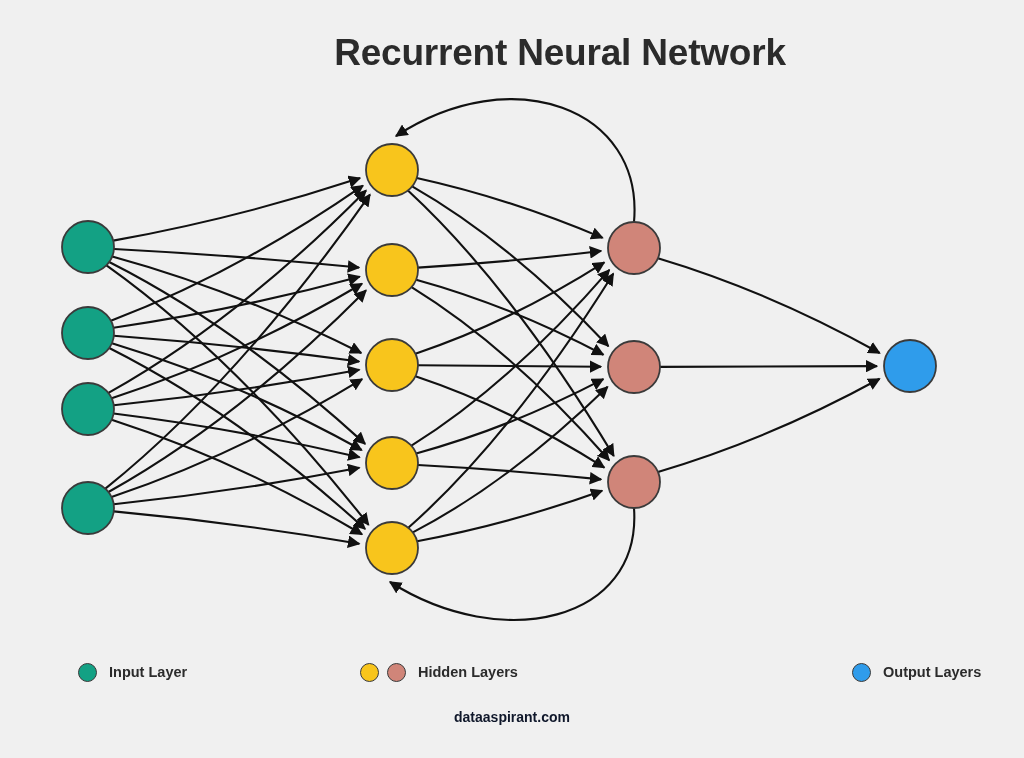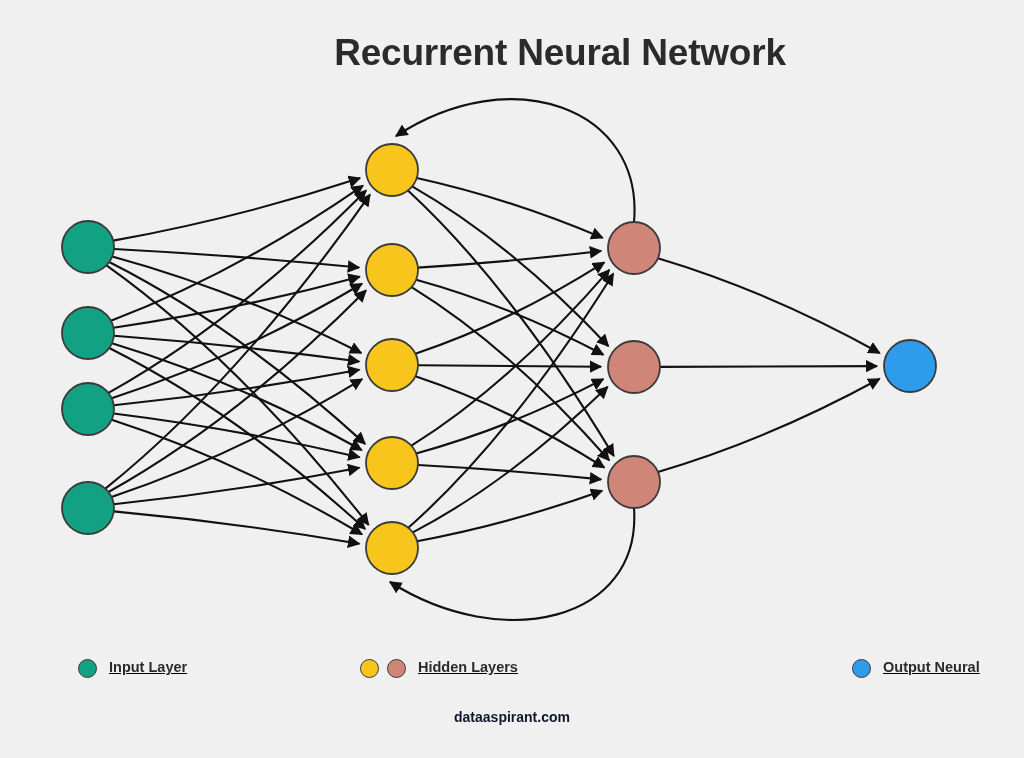--- a/index.html
+++ b/index.html
@@ -36,23 +36,22 @@
   .legend-row {
     position: absolute;
     left: 0;
     top: 659px;
     width: 1024px;
     height: 26px;
   }
   .legend-item {
     position: absolute;
     display: flex;
-    align-items: flex-start;
+    align-items: center;
     height: 26px;
-    text-decoration: underline;
   }
   .legend-dot {
     width: 19px;
     height: 19px;
     border-radius: 50%;
     border: 1.4px solid #3a3a3a;
     box-sizing: border-box;
     display: inline-block;
   }
   .legend-label {
@@ -158,17 +157,17 @@
     <span class="legend-dots">
       <span class="legend-dot" style="background:#f8c51c"></span>
       <span class="legend-dot" style="background:#d08579"></span>
     </span>
     <span class="legend-label">Hidden Layers</span>
   </div>
   <div class="legend-item" style="left:852px">
     <span class="legend-dots">
       <span class="legend-dot" style="background:#2f9ceb"></span>
     </span>
-    <span class="legend-label">Output Neural</span>
+    <span class="legend-label">Output Layers</span>
   </div>
 </div>
 
 <div id="footer">dataaspirant.com</div>
 
 </body></html>

